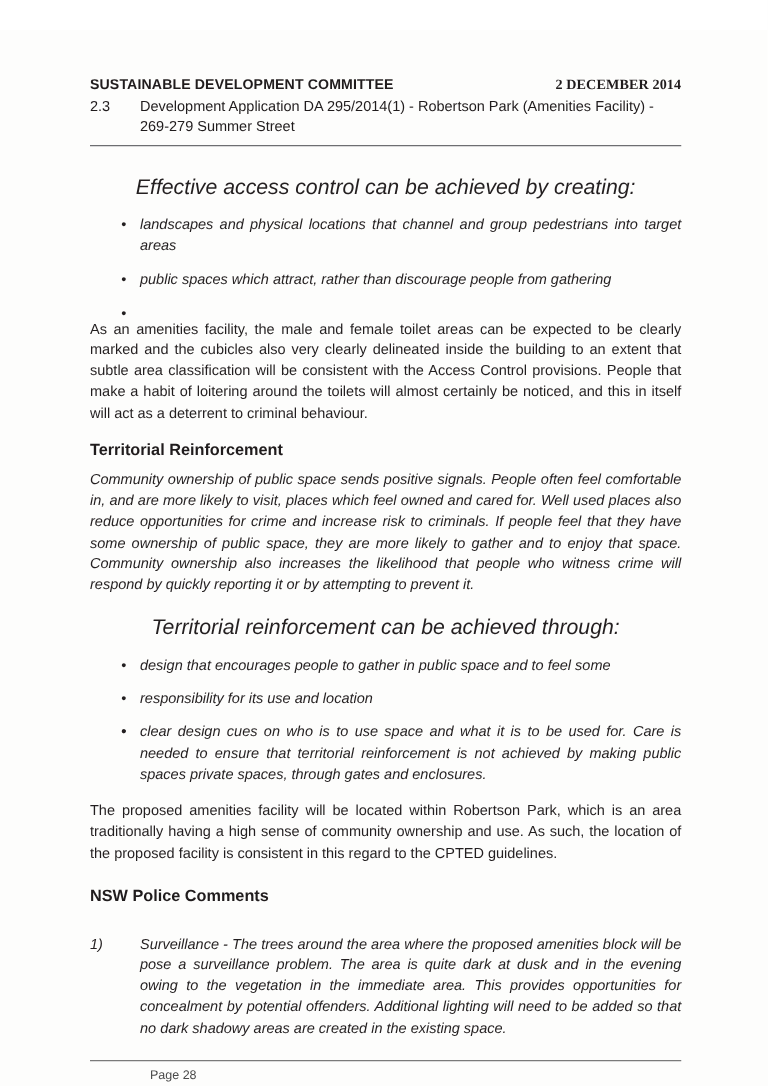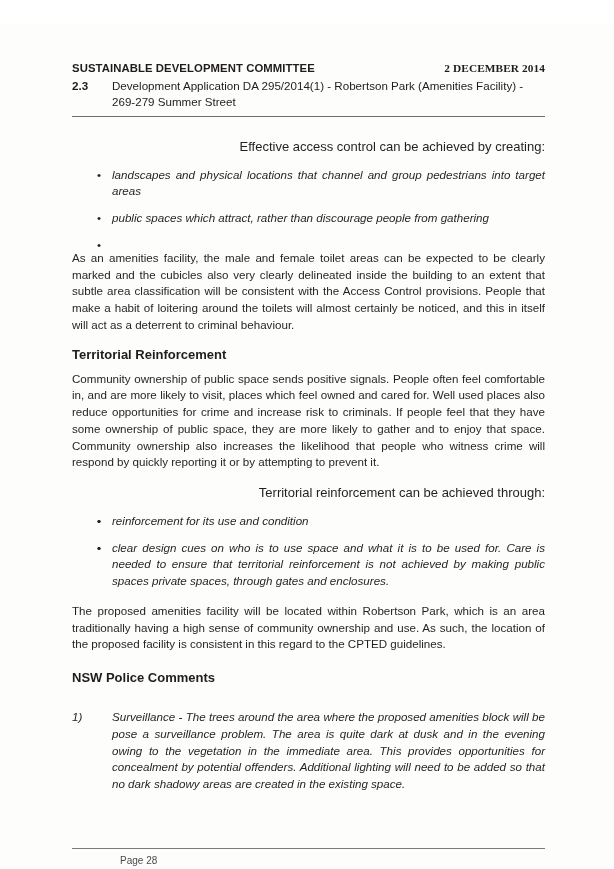--- a/index.html
+++ b/index.html
@@ -48,21 +48,20 @@
   .subject-row {
     display: flex;
     margin-top: 4px;
     font-size: 11.6px;
     color: #201c1d;
     line-height: 1.42;
   }
   .subject-num {
     width: 40px;
     flex: 0 0 40px;
-    font-weight: bold;
   }
   .subject-text {
     flex: 1 1 auto;
   }
 
   .hdr-rule {
     margin-top: 5px;
     border: 0;
     border-top: 1.6px solid #6d6e71;
     width: 100%;
@@ -70,27 +69,29 @@
 
   
   p.body {
     font-size: 11.6px;
     line-height: 1.445;
     text-align: justify;
     margin: 0;
     color: #231f20;
   }
   p.lead-in {
-    font-size: 13px;
-    line-height: 1.445;
-    margin: 0;
-    text-align: right;
+    font-style: italic;
+    font-size: 17px;
+    line-height: 1.445;
+    margin: 0;
+    text-align: center;
     color: #231f20;
   }
   p.italic-block {
+    font-style: italic;
     font-size: 11.6px;
     line-height: 1.445;
     text-align: justify;
     margin: 0;
     color: #231f20;
   }
   h2.section {
     font-size: 13px;
     font-weight: bold;
     margin: 0;
@@ -221,24 +222,25 @@
 
     <p class="italic-block">Community ownership of public space sends positive signals. People often feel comfortable in, and are more likely to visit, places which feel owned and cared for. Well used places also reduce opportunities for crime and increase risk to criminals. If people feel that they have some ownership of public space, they are more likely to gather and to enjoy that space. Community ownership also increases the likelihood that people who witness crime will respond by quickly reporting it or by attempting to prevent it.</p>
 
     <div class="gap-md"></div>
 
     <p class="lead-in">Territorial reinforcement can be achieved through:</p>
 
     <ul class="bullets">
       <li class="nojust">
         <span class="dot">•</span>
-      </li>
-      <li class="nojust">
-        <span class="dot">•</span>
-        <span>reinforcement for its use and condition</span>
+        <span>design that encourages people to gather in public space and to feel some</span>
+      </li>
+      <li class="nojust">
+        <span class="dot">•</span>
+        <span>responsibility for its use and location</span>
       </li>
       <li class="nojust">
         <span class="dot">•</span>
       </li>
       <li>
         <span class="dot">•</span>
         <span>clear design cues on who is to use space and what it is to be used for. Care is needed to ensure that territorial reinforcement is not achieved by making public spaces private spaces, through gates and enclosures.</span>
       </li>
     </ul>
 

